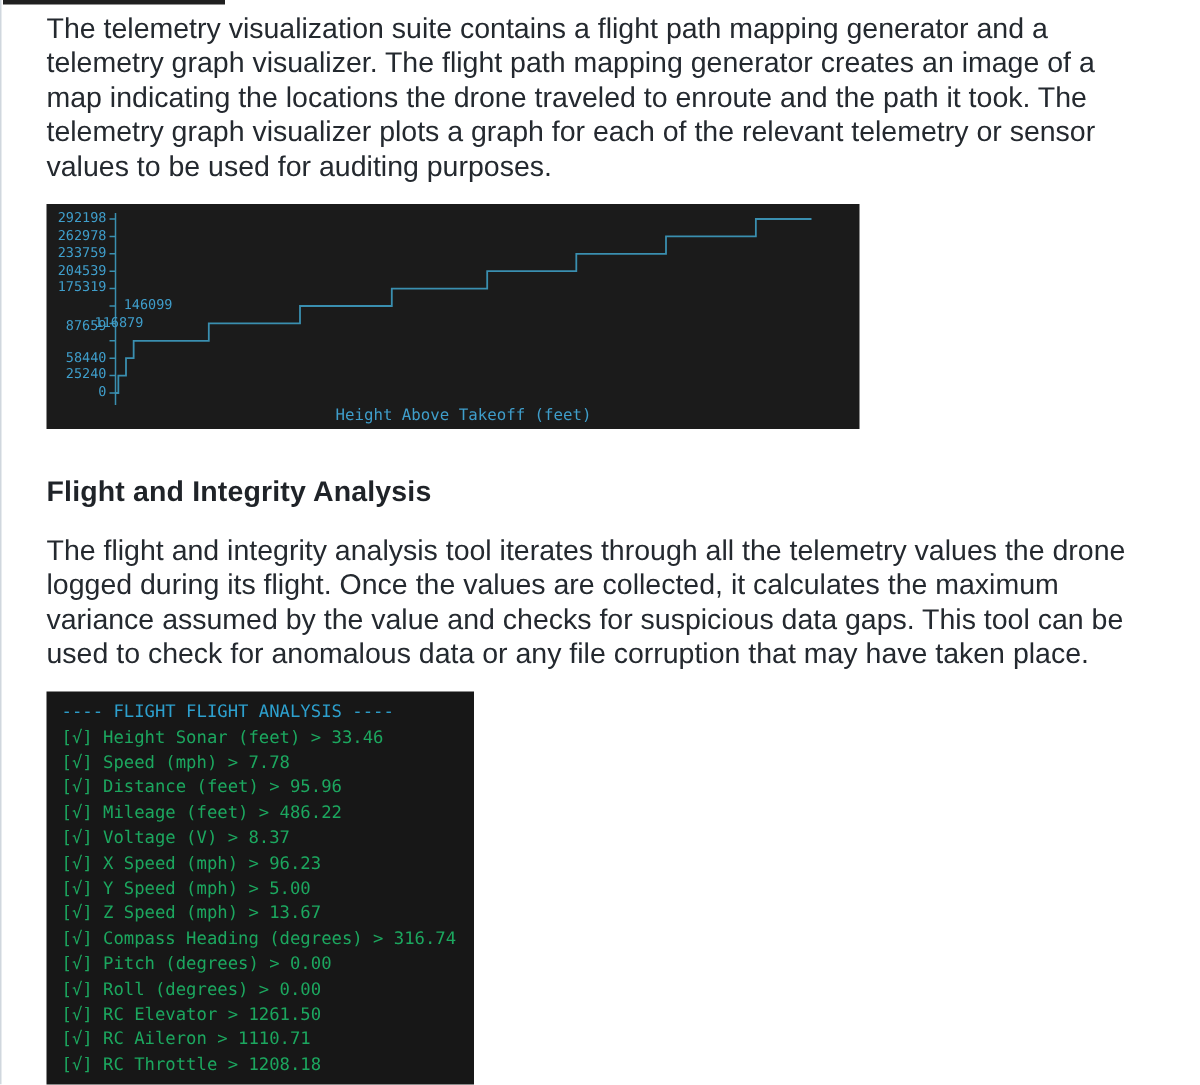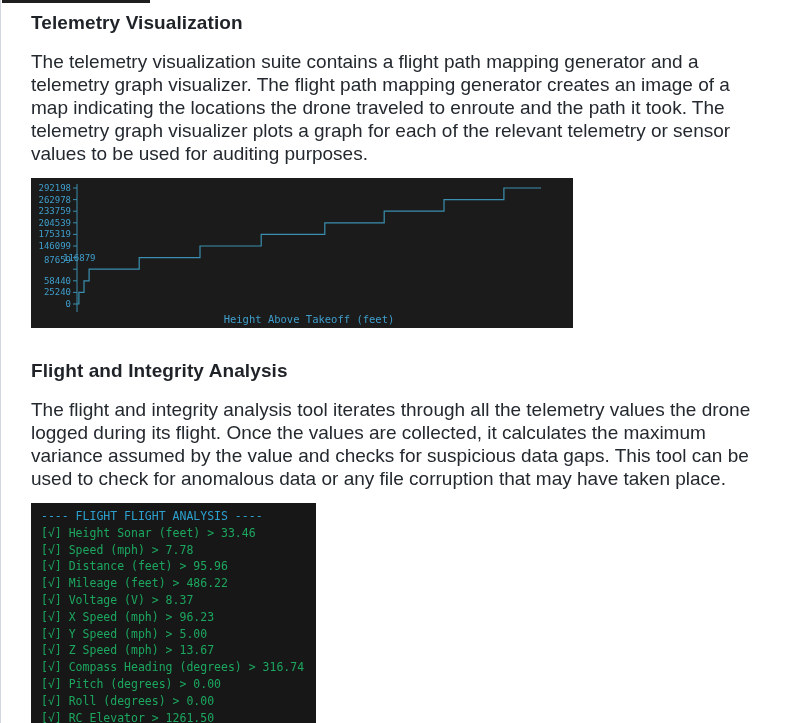--- a/index.html
+++ b/index.html
@@ -25,21 +25,20 @@
   .term-line { font-family:"DejaVu Sans Mono", monospace; font-size:11.5px; line-height:16.8px; white-space:pre; }
 </style>
 </head>
 <body>
 
 <div class="page">
   <div class="crop-edge"></div>
 
   <div class="content">
 
-    <h2 class="doc-heading">Telemetry Visualization</h2>
 
     <p class="doc-para">The telemetry visualization suite contains a flight path mapping generator and a telemetry graph visualizer. The flight path mapping generator creates an image of a map indicating the locations the drone traveled to enroute and the path it took. The telemetry graph visualizer plots a graph for each of the relevant telemetry or sensor values to be used for auditing purposes.</p>
 
     <div class="chart-figure" style="background: rgb(27, 27, 27);">
       <svg class="chart-svg" width="542" height="150">
           <line x1="46" y1="6" x2="46" y2="134" stroke="#3a8fb0" stroke-width="1"></line>
           <line x1="42" y1="126" x2="46" y2="126" stroke="#3a8fb0" stroke-width="1"></line>
           <line x1="42" y1="114.39992060178372" x2="46" y2="114.39992060178372" stroke="#3a8fb0" stroke-width="1"></line>
           <line x1="42" y1="102.79984120356745" x2="46" y2="102.79984120356745" stroke="#3a8fb0" stroke-width="1"></line>
           <line x1="42" y1="91.20015879643255" x2="46" y2="91.20015879643255" stroke="#3a8fb0" stroke-width="1"></line>
@@ -51,21 +50,21 @@
           <line x1="42" y1="21.600079398216284" x2="46" y2="21.600079398216284" stroke="#3a8fb0" stroke-width="1"></line>
           <line x1="42" y1="10" x2="46" y2="10" stroke="#3a8fb0" stroke-width="1"></line>
           <path d="M 46 126 L 47.9 126.0 L 47.9 114.4 L 53.0 114.4 L 53.0 102.8 L 58.1 102.8 L 58.1 91.2 L 108.2 91.2 L 108.2 79.6 L 169.0 79.6 L 169.0 68.0 L 230.2 68.0 L 230.2 56.4 L 293.8 56.4 L 293.8 44.8 L 353.2 44.8 L 353.2 33.2 L 413.0 33.2 L 413.0 21.6 L 472.9 21.6 L 472.9 10.0 L 510.0 10.0" fill="none" stroke="#3a8fb0" stroke-width="1.2"></path>
         </svg>
       <div class="chart-ticks">
           <div class="ytick" style="top: 121px; color: rgb(63, 158, 203);">0</div>
           <div class="ytick" style="top: 109.4px; color: rgb(63, 158, 203);">25240</div>
           <div class="ytick" style="top: 97.7998px; color: rgb(63, 158, 203);">58440</div>
           <div class="ytick" style="top: 77px; color: rgb(63, 158, 203);">87659</div>
           <div class="ytick" style="top: 74.6001px; color: rgb(63, 158, 203); padding-left: 32px;">116879</div>
-          <div class="ytick" style="top: 63px; color: rgb(63, 158, 203);">146099</div>
+          <div class="ytick" style="top: 63px; color: rgb(63, 158, 203); margin-left: 44px;">146099</div>
           <div class="ytick" style="top: 51.3999px; color: rgb(63, 158, 203);">175319</div>
           <div class="ytick" style="top: 39.7998px; color: rgb(63, 158, 203);">204539</div>
           <div class="ytick" style="top: 28.1998px; color: rgb(63, 158, 203);">233759</div>
           <div class="ytick" style="top: 16.6001px; color: rgb(63, 158, 203);">262978</div>
           <div class="ytick" style="top: 5px; color: rgb(63, 158, 203);">292198</div>
         </div>
       <div class="chart-xlabel" style="color: rgb(63, 158, 203);">Height Above Takeoff (feet)</div>
     </div>
 
     <h2 class="doc-heading">Flight and Integrity Analysis</h2>

